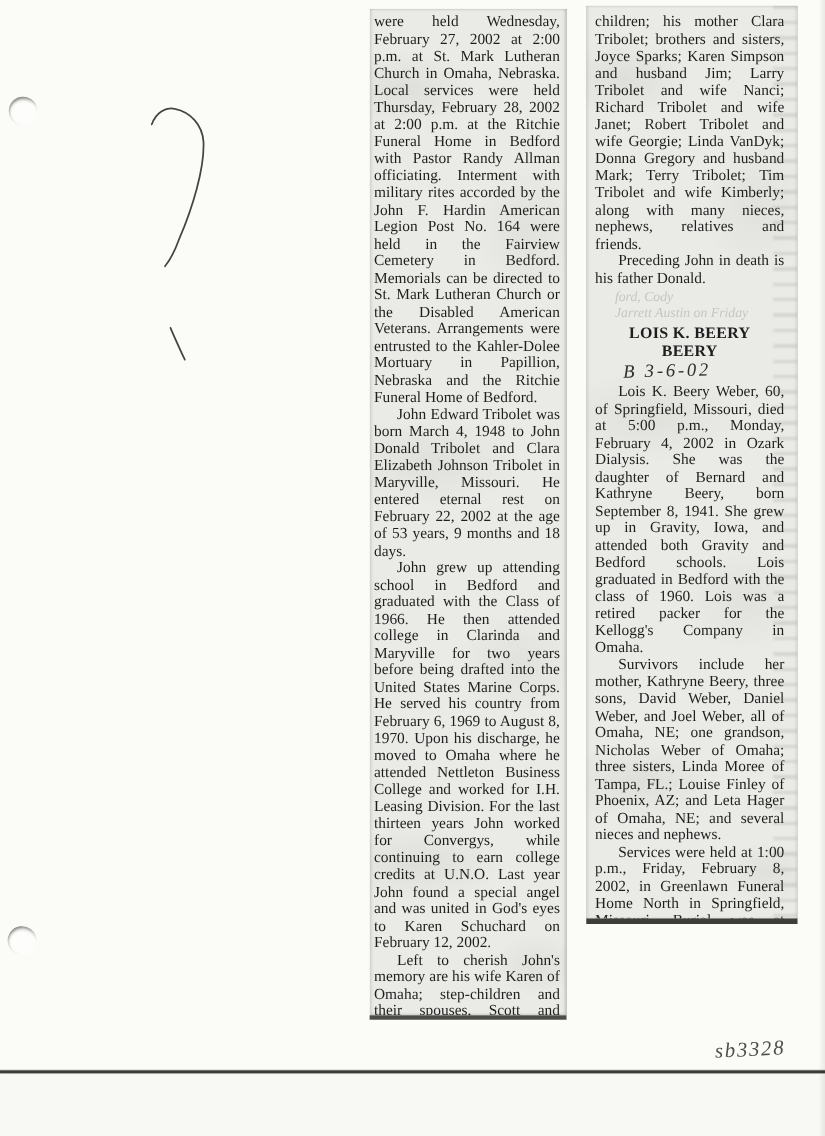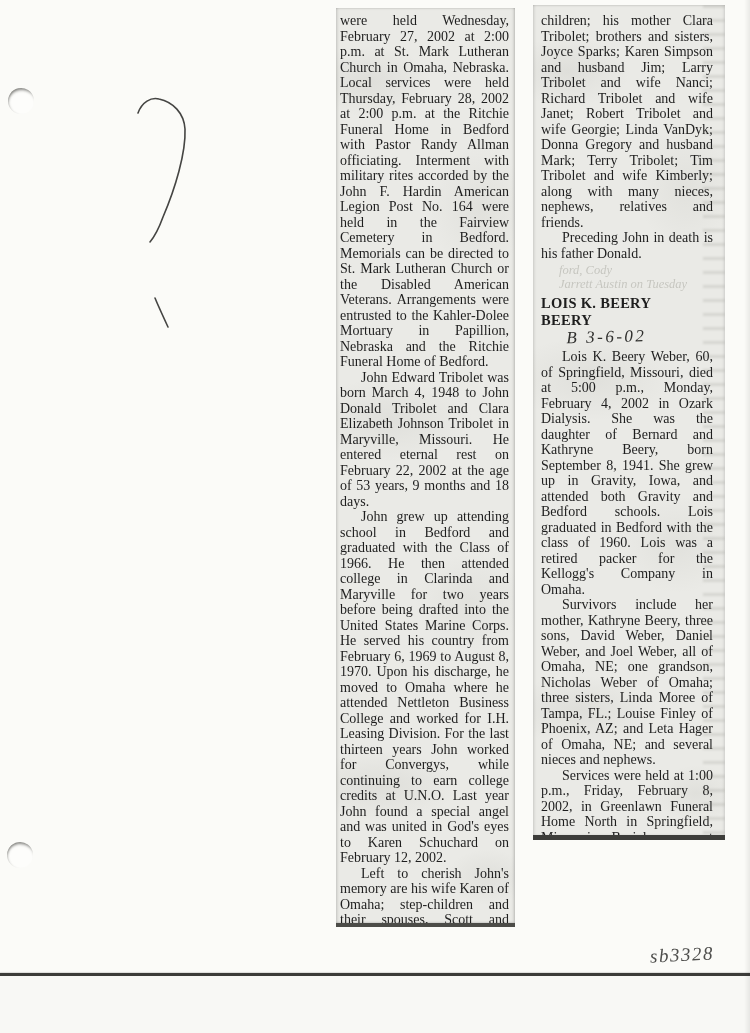--- a/index.html
+++ b/index.html
@@ -64,21 +64,21 @@
     position:relative;height:32px;margin:2px 0 0 0;
   }
   .ghost-gap p{
     margin:0;text-indent:0;text-align:left;
     color:#a9a9a1;opacity:.55;filter:blur(.6px);
     font-style:italic;font-size:12.5px;line-height:14px;
     padding-left:18px;
   }
   
   .obit-heading{
-    text-align:left;font-weight:bold;font-size:14.5px;line-height:17px;
+    text-align:center;font-weight:bold;font-size:14.5px;line-height:17px;
     text-indent:0 !important;letter-spacing:.3px;
   }
   
   .hand-date{
     font-style:italic;
     font-size:17px;line-height:20px;
     letter-spacing:2.5px;
     color:#2f2f2d;
     margin:1px 0 2px 4px;
     transform:rotate(-1.5deg);
@@ -136,21 +136,21 @@
   </div>
 
   <div class="clip" id="clip-right">
     <div class="cont">
         <p>children; his mother Clara Tribolet; brothers and sisters, Joyce Sparks; Karen Simpson and husband Jim; Larry Tribolet and wife Nanci; Richard Tribolet and wife Janet; Robert Tribolet and wife Georgie; Linda VanDyk; Donna Gregory and husband Mark; Terry Tribolet; Tim Tribolet and wife Kimberly; along with many nieces, nephews, relatives and friends.</p>
         <p>Preceding John in death is his father Donald.</p>
       </div>
 
     <div class="ghost-gap">
         <p>ford, Cody</p>
-        <p>Jarrett Austin on Tuesday</p>
+        <p>Jarrett Austin on Friday</p>
       </div>
 
     <p class="obit-heading">LOIS K. BEERY</p>
     <p class="obit-heading">BEERY</p>
 
     <p class="hand-date">B 3-6-02</p>
 
     <div>
         <p>Lois K. Beery Weber, 60, of Springfield, Missouri, died at 5:00 p.m., Monday, February 4, 2002 in Ozark Dialysis. She was the daughter of Bernard and Kathryne Beery, born September 8, 1941. She grew up in Gravity, Iowa, and attended both Gravity and Bedford schools. Lois graduated in Bedford with the class of 1960. Lois was a retired packer for the Kellogg's Company in Omaha.</p>
         <p>Survivors include her mother, Kathryne Beery, three sons, David Weber, Daniel Weber, and Joel Weber, all of Omaha, NE; one grandson, Nicholas Weber of Omaha; three sisters, Linda Moree of Tampa, FL.; Louise Finley of Phoenix, AZ; and Leta Hager of Omaha, NE; and several nieces and nephews.</p>

